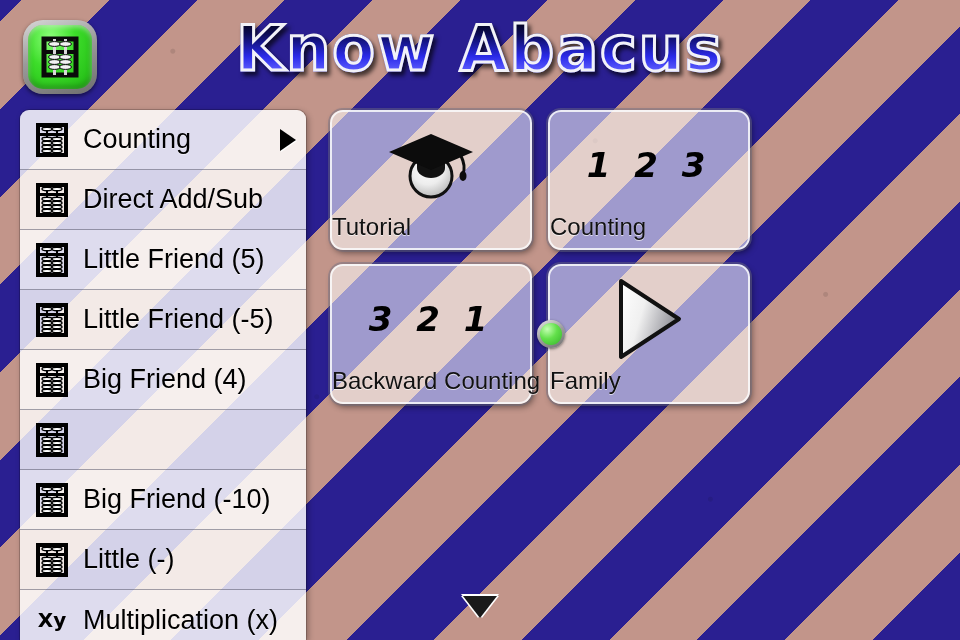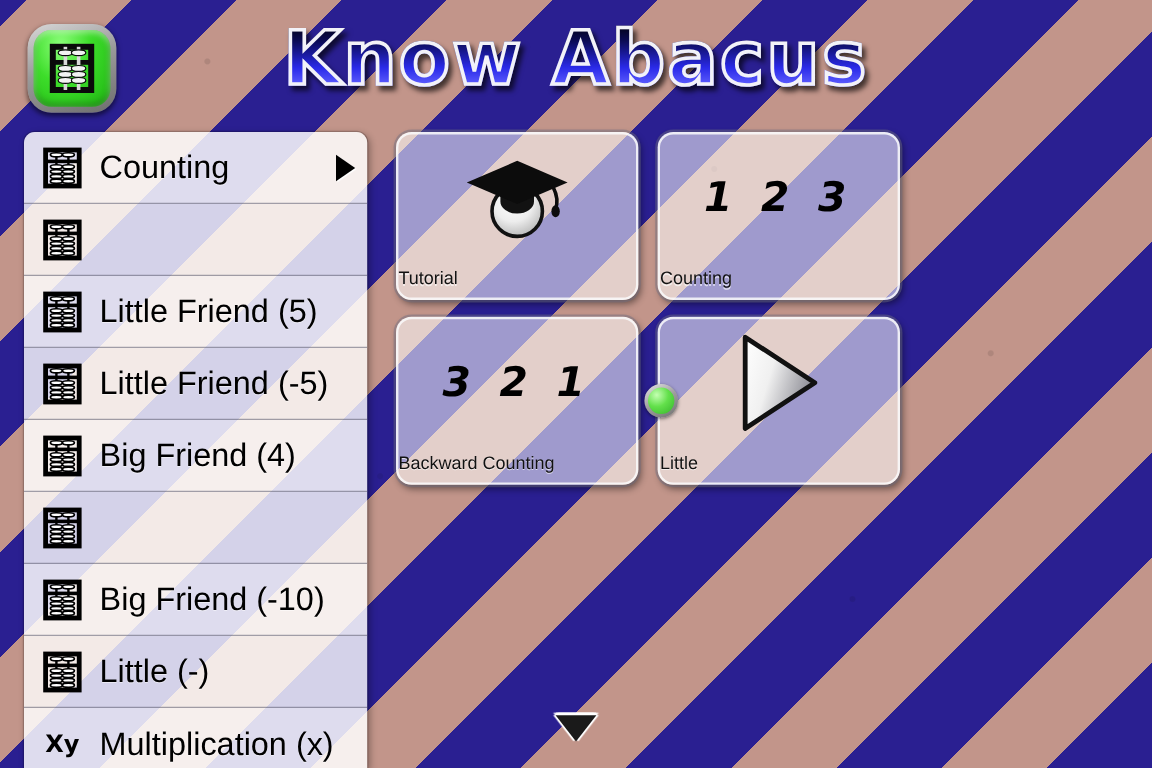--- a/index.html
+++ b/index.html
@@ -159,21 +159,21 @@
     justify-content:flex-end;
     padding-bottom:7px;
     overflow:visible;
   }
   .card-art{
     position:absolute; left:0; right:0; top:0; bottom:30px;
     display:flex; align-items:center; justify-content:center;
   }
   .card-label{
     position:relative;
-    font-size:15px;
+    font-size:24px;
     color:#111;
     text-shadow:0 1px 0 rgba(255,255,255,.65);
     white-space:nowrap;
   }
 
   
   .digits{
     font-family:"DejaVu Sans", sans-serif;
     font-weight:bold;
     font-style:italic;
@@ -273,20 +273,21 @@
               <ellipse cx="23" cy="17" rx="5" ry="1.7"></ellipse>
               <ellipse cx="13" cy="21" rx="5" ry="1.7"></ellipse>
               <ellipse cx="23" cy="21" rx="5" ry="1.7"></ellipse>
               <ellipse cx="13" cy="25" rx="5" ry="1.7"></ellipse>
               <ellipse cx="23" cy="25" rx="5" ry="1.7"></ellipse>
               <ellipse cx="13" cy="29" rx="5" ry="1.7"></ellipse>
               <ellipse cx="23" cy="29" rx="5" ry="1.7"></ellipse>
             </g>
           </svg>
       </span>
+      <span class="mi-label">Direct Add/Sub</span>
     </div>
 
     <div class="menu-item">
       <span class="mi-icon">
         <svg width="36" height="36" viewBox="0 0 36 36">
             <rect x="4" y="3" width="28" height="30" fill="none" stroke="#000" stroke-width="4"></rect>
             <rect x="4" y="11" width="28" height="3" fill="#000"></rect>
             <rect x="12" y="3" width="2" height="30" fill="#000"></rect>
             <rect x="22" y="3" width="2" height="30" fill="#000"></rect>
             <g fill="#fff" stroke="#000" stroke-width="1.4">
@@ -481,18 +482,18 @@
           <defs>
             <linearGradient id="trig" x1="0" y1="0" x2="1" y2="0.4">
               <stop offset="0%" stop-color="#ffffff"></stop>
               <stop offset="45%" stop-color="#f0f0f0"></stop>
               <stop offset="100%" stop-color="#8e8e96"></stop>
             </linearGradient>
           </defs>
           <path d="M8 4 L66 42 L8 80 Z" fill="url(#trig)" stroke="#111" stroke-width="4" stroke-linejoin="round"></path>
         </svg>
       </div>
-      <div class="card-label">Little</div>
+      <div class="card-label">Family</div>
     </div>
 
   </div>
 
 </div>
 
 </body></html>

